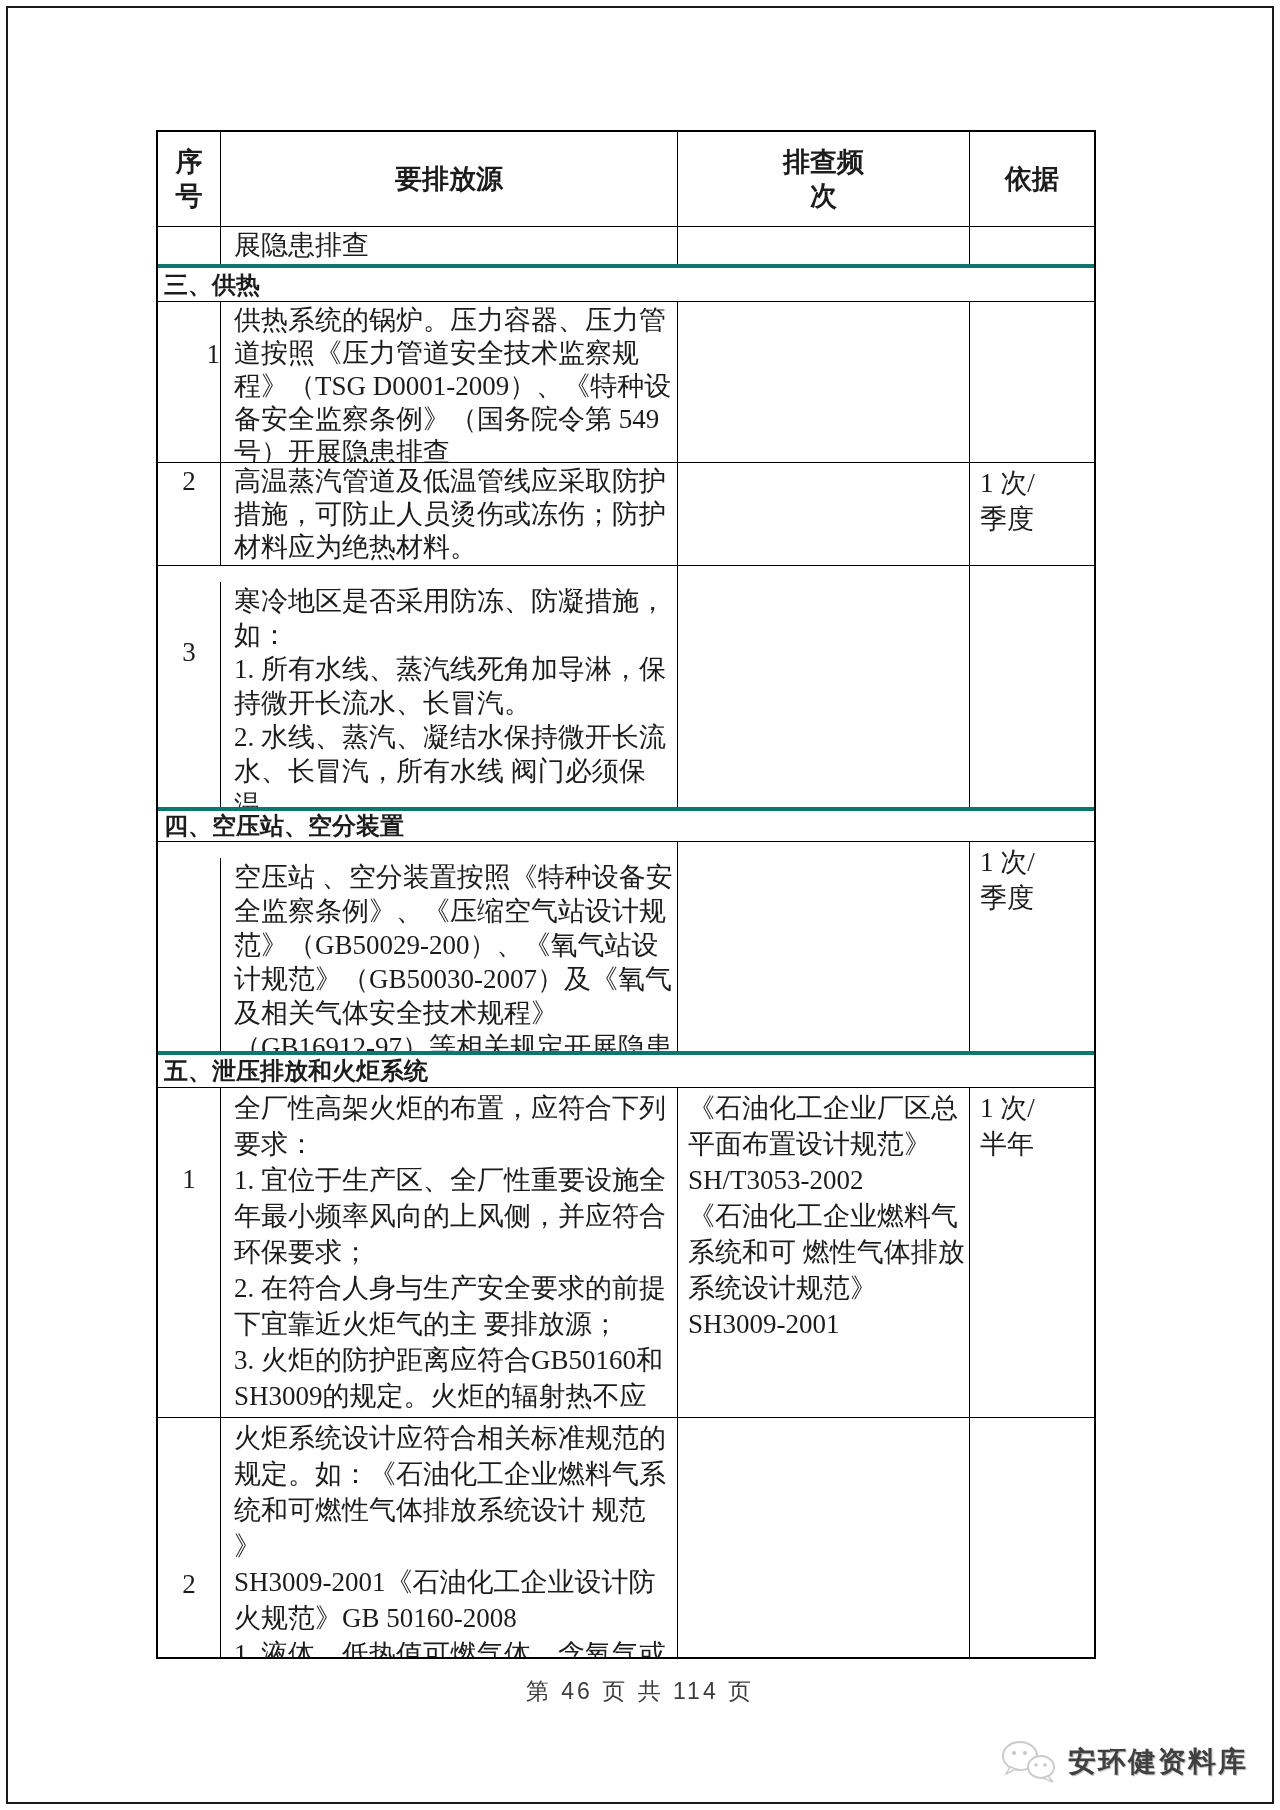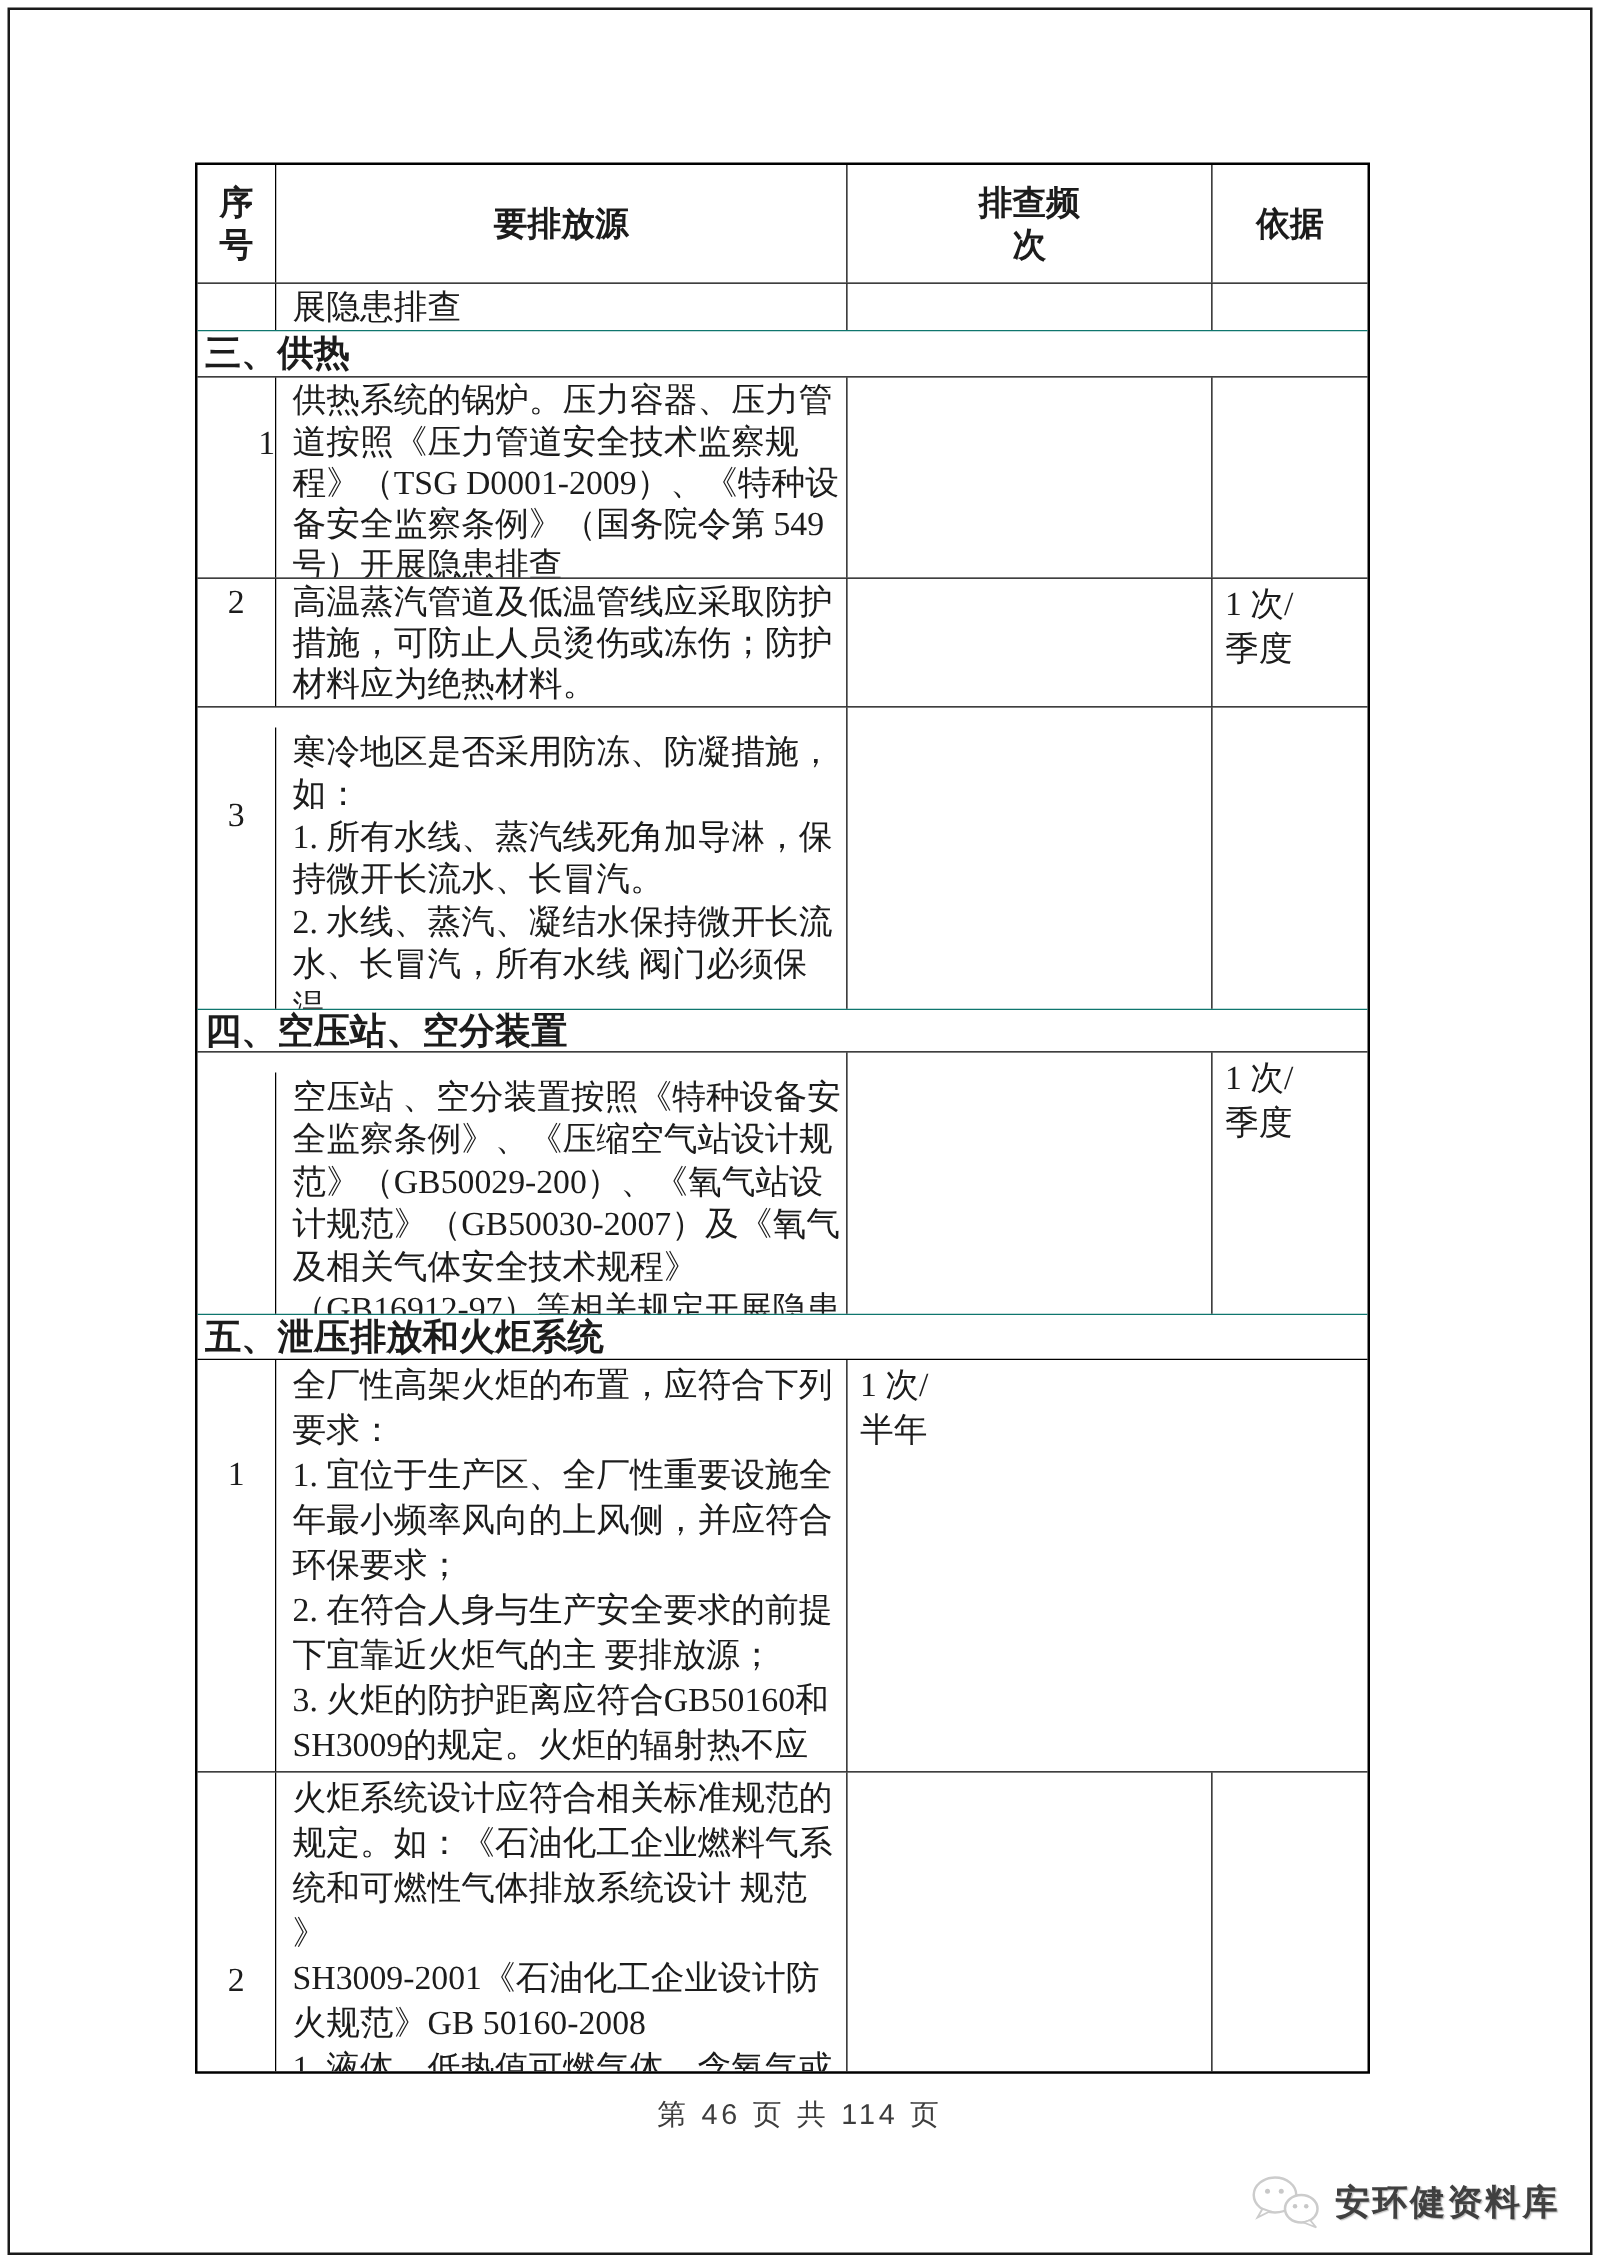--- a/index.html
+++ b/index.html
@@ -10,23 +10,23 @@
   .tbl{position:absolute;left:156px;top:130px;width:940px;border:2px solid #000;background:#fff;box-sizing:border-box;}
   .row{display:grid;grid-template-columns:62px 457px 292px 1fr;border-top:1px solid #000;box-sizing:border-box;}
   .row.first{border-top:none;}
   .cell{box-sizing:border-box;border-left:1px solid #000;overflow:hidden;}
   .cell:first-child{border-left:none;}
 
   .hdr{height:94px;font-family:"Liberation Sans","DejaVu Sans",sans-serif;font-weight:bold;}
   .hc{display:flex;align-items:center;justify-content:center;text-align:center;
       font-size:27px;line-height:34px;white-space:pre-line;}
 
-  .srow{border-top:1px solid #0f766e;box-sizing:border-box;display:flex;align-items:center;
+  .srow{border-top:4px solid #0f766e;box-sizing:border-box;display:flex;align-items:center;
         padding-left:6px;font-family:"Liberation Sans","DejaVu Sans",sans-serif;
-        font-weight:bold;font-size:29px;text-align:right;}
+        font-weight:bold;font-size:24px;text-align:right;}
 
   .c-num{display:flex;justify-content:center;font-size:27px;line-height:33px;}
   .n-top{align-items:flex-start;padding-top:2px;}
   .n-o36{align-items:flex-start;padding-top:36px;justify-content:flex-end;}
   .n-o70{align-items:flex-start;padding-top:70px;}
   .n-o75{align-items:flex-start;padding-top:75px;}
   .n-o150{align-items:flex-start;padding-top:150px;}
 
   .c-content{padding:2px 4px 0 13px;font-size:27px;line-height:33px;white-space:pre-line;}
   .c-basis{padding:2px 4px 0 10px;font-size:27px;line-height:36px;white-space:pre-line;}
@@ -109,20 +109,24 @@
     </div>
 
     <div class="srow h36s">五、泄压排放和火炬系统</div>
 
     <div class="row h330 lh36">
       <div class="cell c-num n-o75">1</div>
       <div class="cell c-content">全厂性高架火炬的布置，应符合下列要求：
 1. 宜位于生产区、全厂性重要设施全年最小频率风向的上风侧，并应符合环保要求；
 2. 在符合人身与生产安全要求的前提下宜靠近火炬气的主 要排放源；
 3. 火炬的防护距离应符合GB50160和SH3009的规定。火炬的辐射热不应影响人身及设备的安全。</div>
+      <div class="cell c-basis">《石油化工企业厂区总平面布置设计规范》
+SH/T3053-2002
+《石油化工企业燃料气系统和可 燃性气体排放系统设计规范》
+SH3009-2001</div>
       <div class="cell c-freq">1 次/
 半年</div>
     </div>
 
     <div class="row h240 lh36">
       <div class="cell c-num n-o150">2</div>
       <div class="cell c-content">火炬系统设计应符合相关标准规范的规定。如：《石油化工企业燃料气系统和可燃性气体排放系统设计 规范 》
 SH3009-2001《石油化工企业设计防火规范》GB  50160-2008
 1. 液体、低热值可燃气体、含氧气或卤元素及其化合物的可燃气体、毒性为极</div>
       <div class="cell c-basis"></div>

